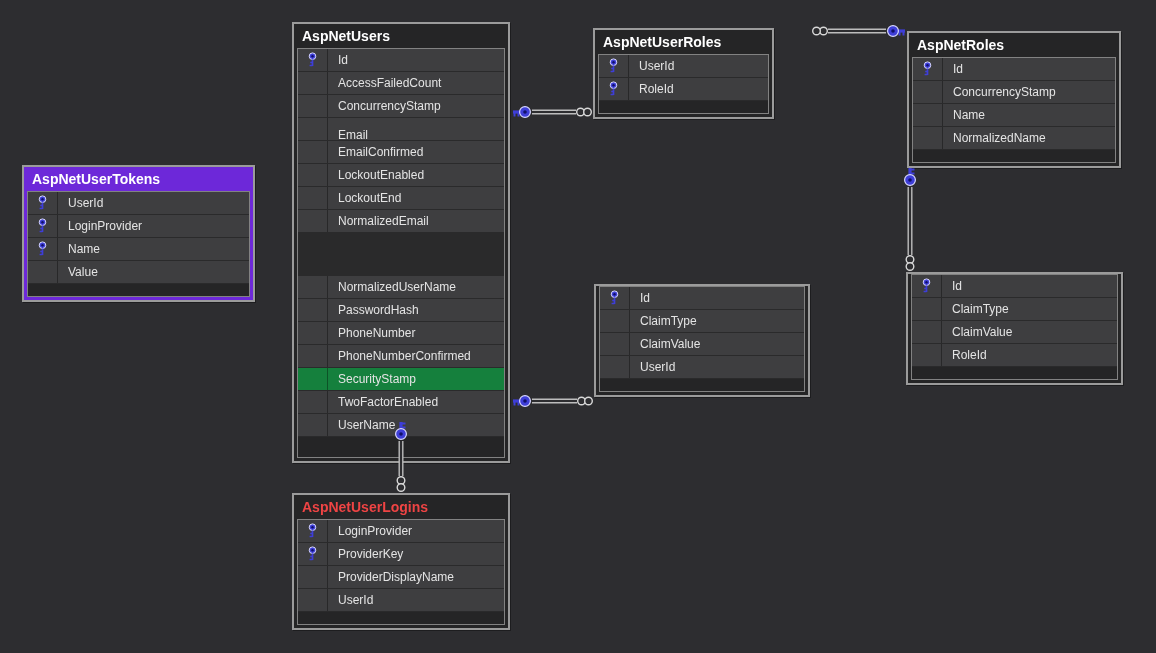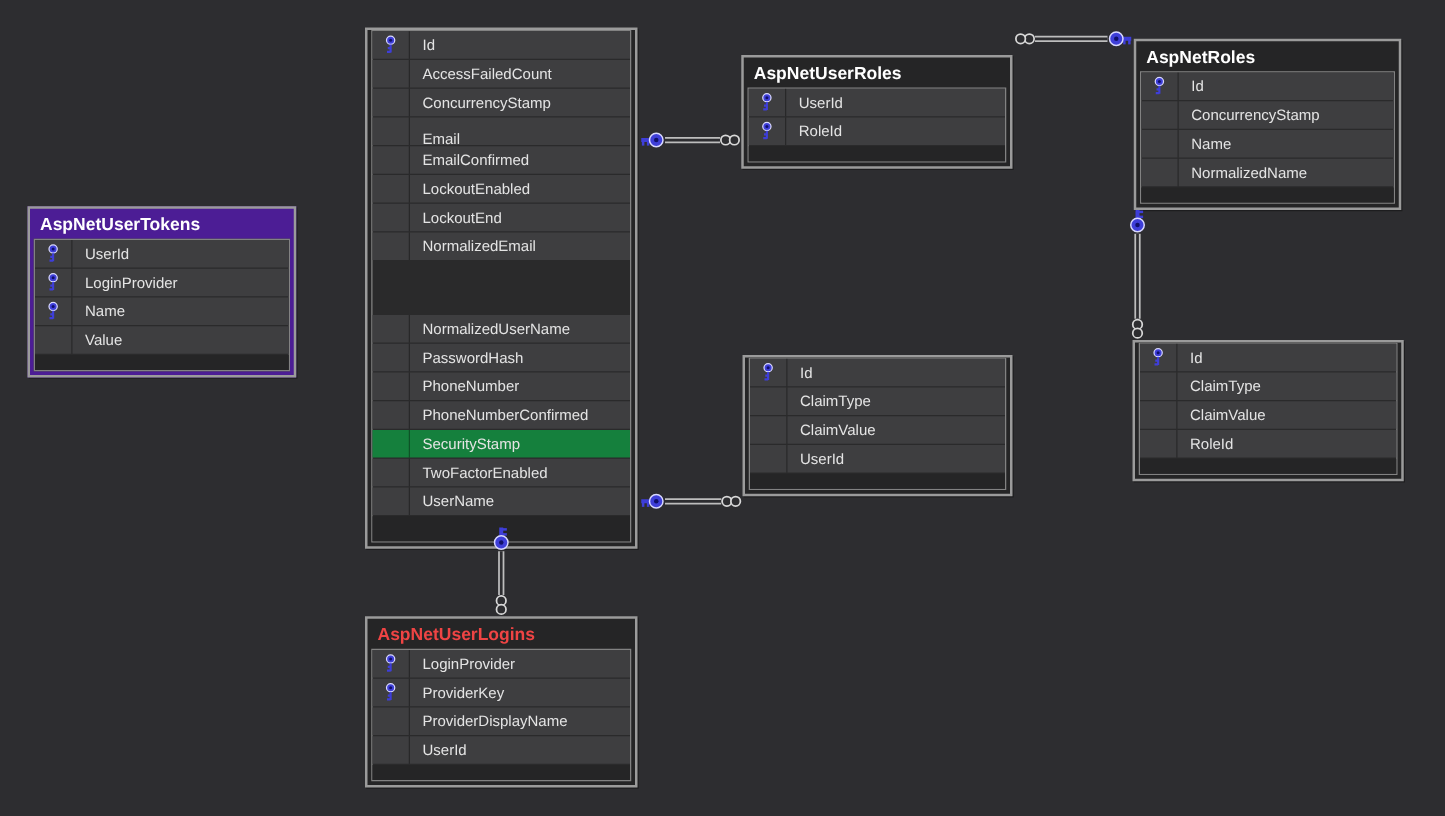--- a/index.html
+++ b/index.html
@@ -30,21 +30,21 @@
     display:flex; align-items:center; padding-left:10px; font-size:12px; white-space:nowrap;
   }
   .empty-strip { }
   #connector-layer { position:absolute; left:0; top:0; pointer-events:none; }
 </style>
 </head>
 <body>
 
 <div id="canvas" style="background: rgb(45, 45, 48);">
 
-    <div class="table" style="left: 22px; top: 165px; width: 215px; background: #4c1d95; border-color: rgb(155, 155, 155);">
+    <div class="table" style="left: 22px; top: 165px; width: 233px; background: #6d28d9; border-color: rgb(155, 155, 155);">
       <div class="table-title" style="color: rgb(255, 255, 255);">AspNetUserTokens</div>
       <div class="rows-region" style="background: rgb(42, 42, 43); border-color: rgb(130, 130, 130);">
         <div class="row" style="background: rgb(62, 62, 64);">
           <span class="cell-icon">
             <svg width="11" height="16" viewBox="0 0 11 16">
               <circle cx="5.5" cy="4.2" r="3.3" fill="#3e3ed8" stroke="#d8d8ff" stroke-width="1"></circle>
               <circle cx="5.5" cy="4.2" r="1.2" fill="#10106a"></circle>
               <path d="M5.5 7.5 L5.5 14 M5.5 10.5 L3.2 10.5 M5.5 13.5 L2.6 13.5" stroke="#3e3ed8" stroke-width="1.7" fill="none"></path>
             </svg>
           </span>
@@ -71,20 +71,21 @@
           <span class="cell-name" style="color: rgb(228, 228, 228);">Name</span>
         </div>
         <div class="row" style="background: rgb(62, 62, 64);">
           <span class="cell-icon"></span>
           <span class="cell-name" style="color: rgb(228, 228, 228);">Value</span>
         </div>
         <div class="empty-strip" style="height: 12px; background: rgb(37, 37, 38);"></div>
       </div>
     </div>
     <div class="table" style="left: 292px; top: 22px; width: 218px; background: rgb(37, 37, 38); border-color: rgb(155, 155, 155);">
+      <div class="table-title" style="color: rgb(255, 255, 255);">AspNetUsers</div>
       <div class="rows-region" style="background: rgb(42, 42, 43); border-color: rgb(130, 130, 130);">
         <div class="row" style="background: rgb(62, 62, 64);">
           <span class="cell-icon">
             <svg width="11" height="16" viewBox="0 0 11 16">
               <circle cx="5.5" cy="4.2" r="3.3" fill="#3e3ed8" stroke="#d8d8ff" stroke-width="1"></circle>
               <circle cx="5.5" cy="4.2" r="1.2" fill="#10106a"></circle>
               <path d="M5.5 7.5 L5.5 14 M5.5 10.5 L3.2 10.5 M5.5 13.5 L2.6 13.5" stroke="#3e3ed8" stroke-width="1.7" fill="none"></path>
             </svg>
           </span>
           <span class="cell-name" style="color: rgb(228, 228, 228);">Id</span>
@@ -141,21 +142,21 @@
           <span class="cell-icon"></span>
           <span class="cell-name" style="color: rgb(228, 228, 228);">TwoFactorEnabled</span>
         </div>
         <div class="row" style="background: rgb(62, 62, 64);">
           <span class="cell-icon"></span>
           <span class="cell-name" style="color: rgb(228, 228, 228);">UserName</span>
         </div>
         <div class="empty-strip" style="height: 20px; background: rgb(37, 37, 38);"></div>
       </div>
     </div>
-    <div class="table" style="left: 593px; top: 44px; width: 217px; background: rgb(37, 37, 38); border-color: rgb(155, 155, 155);">
+    <div class="table" style="left: 593px; top: 28px; width: 181px; background: rgb(37, 37, 38); border-color: rgb(155, 155, 155);">
       <div class="table-title" style="color: rgb(255, 255, 255);">AspNetUserRoles</div>
       <div class="rows-region" style="background: rgb(42, 42, 43); border-color: rgb(130, 130, 130);">
         <div class="row" style="background: rgb(62, 62, 64);">
           <span class="cell-icon">
             <svg width="11" height="16" viewBox="0 0 11 16">
               <circle cx="5.5" cy="4.2" r="3.3" fill="#3e3ed8" stroke="#d8d8ff" stroke-width="1"></circle>
               <circle cx="5.5" cy="4.2" r="1.2" fill="#10106a"></circle>
               <path d="M5.5 7.5 L5.5 14 M5.5 10.5 L3.2 10.5 M5.5 13.5 L2.6 13.5" stroke="#3e3ed8" stroke-width="1.7" fill="none"></path>
             </svg>
           </span>

